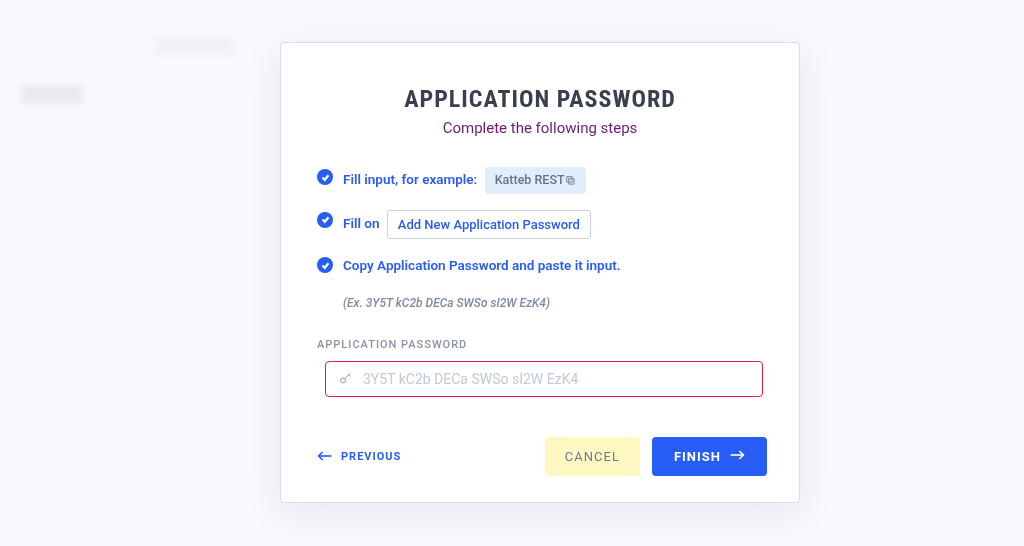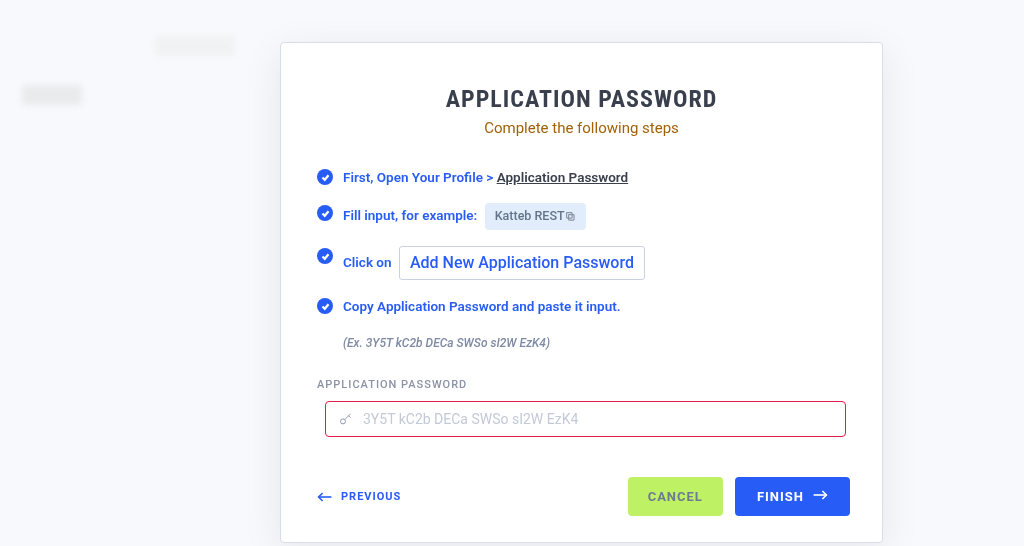--- a/index.html
+++ b/index.html
@@ -37,40 +37,40 @@
       top: 85px;
       left: 22px;
       width: 60px;
       height: 20px;
       background: #d0d0d0;
     }
     .modal {
       position: absolute;
       top: 42px;
       left: 280px;
-      width: 603px;
+      width: 520px;
       background: #ffffff;
       border: 1px solid #d8dde6;
       border-radius: 4px;
       box-shadow: 0 10px 40px rgba(20,30,60,0.08);
       padding: 42px 32px 26px 32px;
     }
     .modal-title {
       text-align: center;
       font-size: 24px;
       font-weight: 700;
       letter-spacing: 1px;
       color: #3a3f4d;
       margin-bottom: 6px;
       font-stretch: condensed;
     }
     .modal-subtitle {
       text-align: center;
       font-size: 15px;
-      color: #a16207;
+      color: #701a75;
       margin-bottom: 30px;
     }
     .step {
       display: flex;
       align-items: flex-start;
       gap: 10px;
       margin-bottom: 16px;
       padding-left: 4px;
     }
     .check-icon {
@@ -119,21 +119,21 @@
       height: 11px;
       stroke: #8a92a6;
       stroke-width: 1.5;
       fill: none;
     }
     .btn-inline {
       display: inline-block;
       border: 1px solid #c8d2e0;
       background: #fff;
       color: #285cf7;
-      font-size: 16px;
+      font-size: 13px;
       font-weight: 500;
       padding: 4px 10px;
       border-radius: 3px;
       margin-left: 4px;
       vertical-align: middle;
     }
     .step-hint {
       display: block;
       font-style: italic;
       font-size: 12px;
@@ -201,24 +201,24 @@
       height: 12px;
       stroke: #285cf7;
       stroke-width: 2;
       fill: none;
     }
     .right-actions {
       display: flex;
       gap: 12px;
     }
     .btn-cancel {
-      background: #bef264;
+      background: #fef9c3;
       color: #6e7a90;
       font-size: 13px;
-      font-weight: 700;
+      font-weight: 400;
       letter-spacing: 1px;
       border: none;
       padding: 12px 20px;
       border-radius: 4px;
       cursor: pointer;
     }
     .btn-finish {
       display: inline-flex;
       gap: 8px;
       background: #285cf7;
@@ -245,30 +245,20 @@
 <div class="bg-blur">
   <div class="bg-header"></div>
   <div class="bg-side"></div>
 </div>
 
 <div class="modal">
 
   <h1 class="modal-title">APPLICATION PASSWORD</h1>
   <p class="modal-subtitle">Complete the following steps</p>
 
-  <div class="step">
-    <span class="check-icon">
-      <svg viewBox="0 0 12 12">
-          <polyline points="2,6 5,9 10,3"></polyline>
-        </svg>
-    </span>
-    <span class="step-text">
-      <span>First, Open Your Profile &gt; </span><span class="link">Application Password</span>
-    </span>
-  </div>
 
   <div class="step">
     <span class="check-icon">
       <svg viewBox="0 0 12 12">
           <polyline points="2,6 5,9 10,3"></polyline>
         </svg>
     </span>
     <span class="step-text">
       <span>Fill input, for example:</span>
       <span class="chip">
@@ -281,21 +271,21 @@
     </span>
   </div>
 
   <div class="step">
     <span class="check-icon">
       <svg viewBox="0 0 12 12">
           <polyline points="2,6 5,9 10,3"></polyline>
         </svg>
     </span>
     <span class="step-text">
-      <span>Click on</span>
+      <span>Fill on</span>
       <span class="btn-inline">Add New Application Password</span>
     </span>
   </div>
 
   <div class="step">
     <span class="check-icon">
       <svg viewBox="0 0 12 12">
           <polyline points="2,6 5,9 10,3"></polyline>
         </svg>
     </span>

